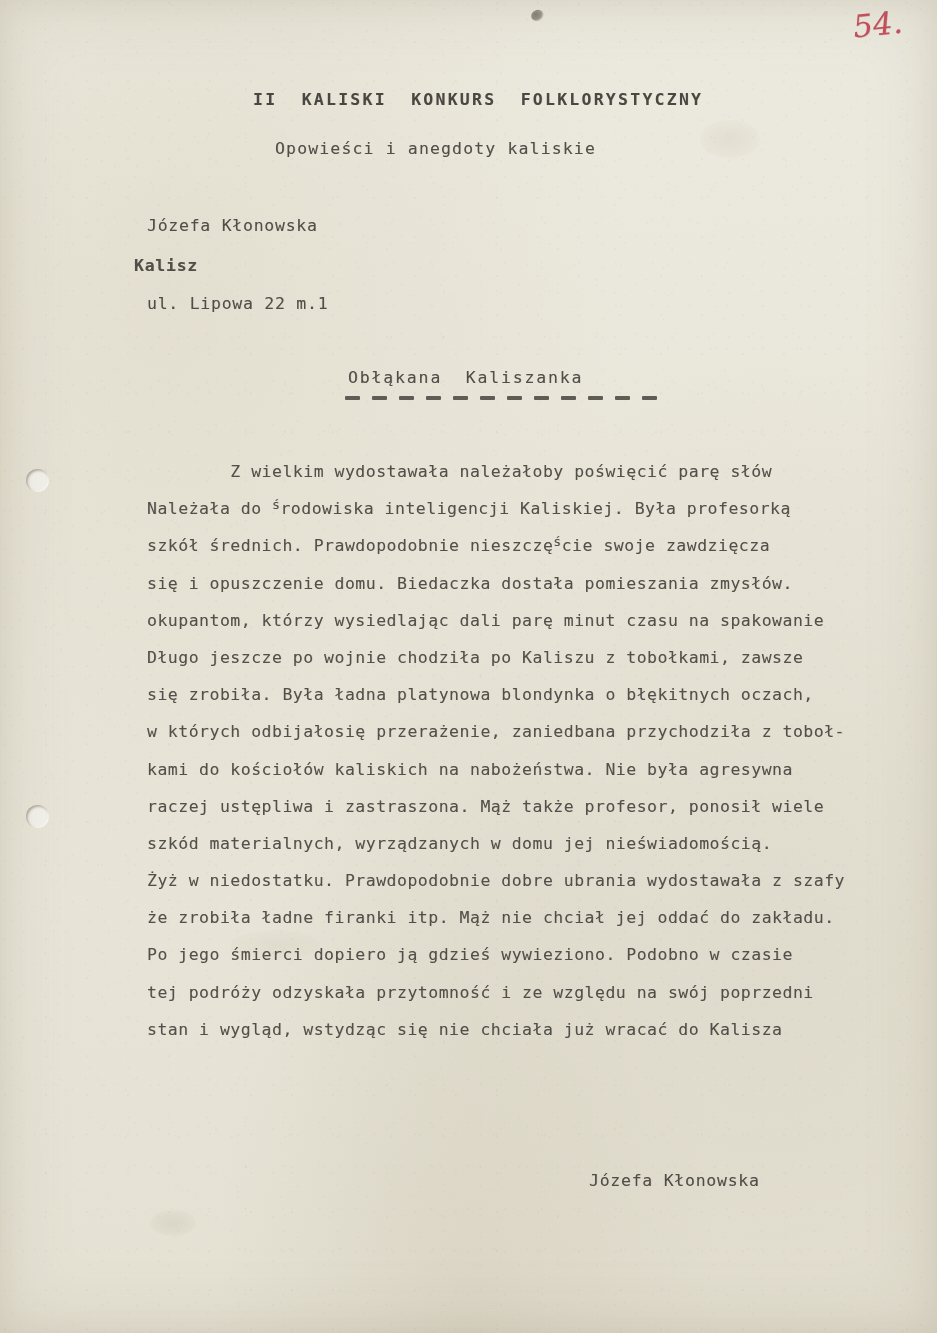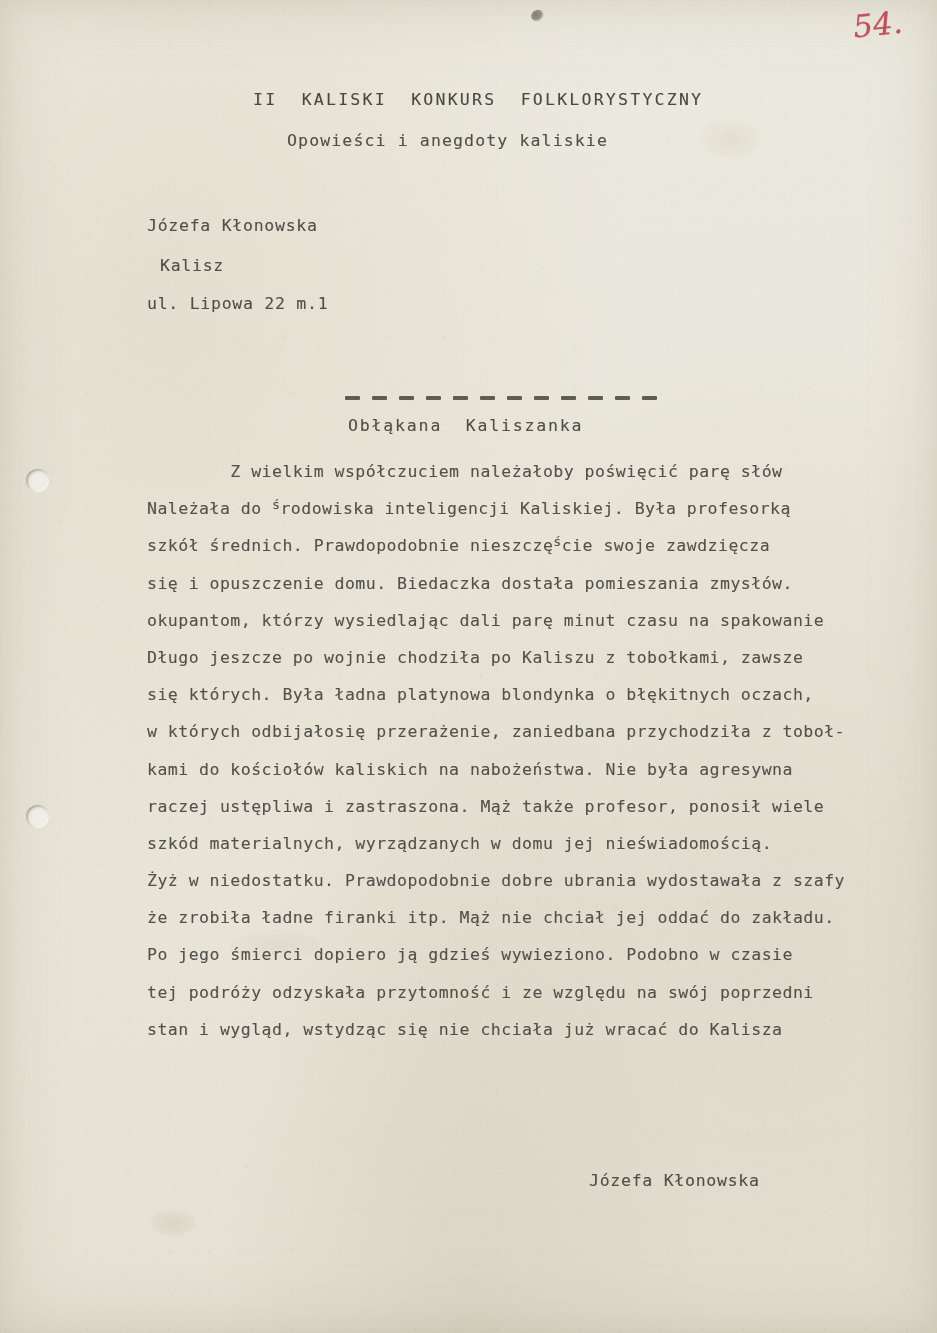--- a/index.html
+++ b/index.html
@@ -53,29 +53,28 @@
     position: absolute;
     color: #46443f;
     font-size: 16.4px;
     letter-spacing: 0.6px;
     white-space: pre;
     opacity: 0.93;
     text-shadow: 0.4px 0.25px 0.35px rgba(70,68,62,0.30);
   }
   .heading {
     letter-spacing: 2.3px;
-    font-weight: normal;
+    font-weight: bold;
     color: #3e3c37;
   }
   .subheading { letter-spacing: 1.2px; }
   .addr { letter-spacing: 0.8px; }
   .story-title {
     letter-spacing: 1.9px;
     color: #45433e;
-    margin-top: 48px;
   }
 
   
   #title-rule {
     position: absolute;
     display: flex;
     gap: 12px;
   }
   #title-rule i {
     display: block;
@@ -173,50 +172,50 @@
   <div class="blotch" style="left:230px; top:930px; width:90px; height:30px; background:radial-gradient(ellipse,rgba(172,162,134,0.12),rgba(172,162,134,0));"></div>
 
   <div id="smudge"></div>
 
   <div id="folio">54.</div>
 
   <div class="hole" style="left:26px; top:469px;"></div>
   <div class="hole" style="left:26px; top:805px;"></div>
 
   <div class="typed heading" style="left:253px; top:90px;">II  KALISKI  KONKURS  FOLKLORYSTYCZNY</div>
-  <div class="typed subheading" style="left:275px; top:131px;margin-left:12px;">Opowieści i anegdoty kaliskie</div>
+  <div class="typed subheading" style="left:275px; top:139px;">Opowieści i anegdoty kaliskie</div>
 
   <div class="typed addr" style="left:147px; top:216px;">Józefa Kłonowska</div>
-  <div class="typed addr" style="left:160px; top:256px;">Kalisz</div>
+  <div class="typed addr" style="left:134px; top:256px;font-weight:bold;">Kalisz</div>
   <div class="typed addr" style="left:147px; top:294px;">ul. Lipowa 22 m.1</div>
 
   <div class="typed story-title" style="left:348px; top:368px;">Obłąkana  Kaliszanka</div>
   <div id="title-rule" style="left:345px; top:396px;">
       <i></i>
       <i></i>
       <i></i>
       <i></i>
       <i></i>
       <i></i>
       <i></i>
       <i></i>
       <i></i>
       <i></i>
       <i></i>
       <i></i>
     </div>
 
   <div id="body-block">
-      <div class="ln">        Z wielkim współczuciem należałoby poświęcić parę słów</div>
+      <div class="ln">        Z wielkim wydostawała należałoby poświęcić parę słów</div>
       <div class="ln">Należała do <span class="sup">ś</span>rodowiska inteligencji Kaliskiej. Była profesorką</div>
       <div class="ln">szkół średnich. Prawdopodobnie nieszczę<span class="sup">ś</span>cie swoje zawdzięcza</div>
       <div class="ln">się i opuszczenie domu. Biedaczka dostała pomieszania zmysłów.</div>
       <div class="ln">okupantom, którzy wysiedlając dali parę minut czasu na spakowanie</div>
       <div class="ln">Długo jeszcze po wojnie chodziła po Kaliszu z tobołkami, zawsze</div>
-      <div class="ln">się których. Była ładna platynowa blondynka o błękitnych oczach,</div>
+      <div class="ln">się zrobiła. Była ładna platynowa blondynka o błękitnych oczach,</div>
       <div class="ln">w których odbijałosię przerażenie, zaniedbana przychodziła z toboł-</div>
       <div class="ln">kami do kościołów kaliskich na nabożeństwa. Nie była agresywna</div>
       <div class="ln">raczej ustępliwa i zastraszona. Mąż także profesor, ponosił wiele</div>
       <div class="ln">szkód materialnych, wyrządzanych w domu jej nieświadomością.</div>
       <div class="ln">Żyż w niedostatku. Prawdopodobnie dobre ubrania wydostawała z szafy</div>
       <div class="ln">że zrobiła ładne firanki itp. Mąż nie chciał jej oddać do zakładu.</div>
       <div class="ln">Po jego śmierci dopiero ją gdzieś wywieziono. Podobno w czasie</div>
       <div class="ln">tej podróży odzyskała przytomność i ze względu na swój poprzedni</div>
       <div class="ln">stan i wygląd, wstydząc się nie chciała już wracać do Kalisza</div>
     </div>

